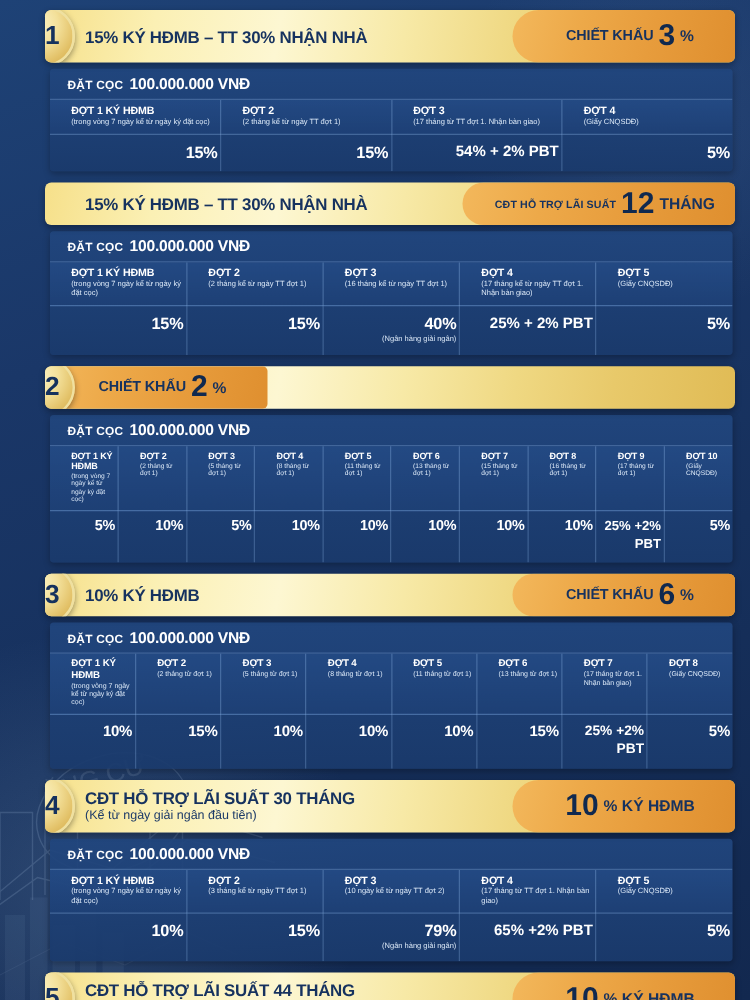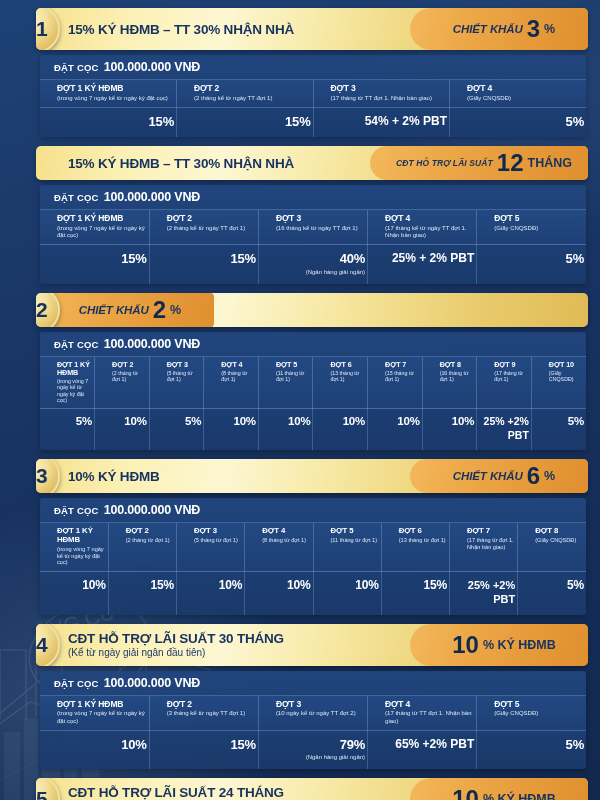--- a/index.html
+++ b/index.html
@@ -106,21 +106,21 @@
     min-width: 178px;
     padding: 0 16px 0 26px;
     display: flex;
     align-items: center;
     justify-content: center;
     gap: 4px;
     background: linear-gradient(105deg, #f3b85c 0%, #eda949 30%, #e79c3c 62%, #df8f2f 100%);
     border-radius: 22px 5px 5px 22px;
     color: #16325f;
   }
-  .badge-pre { font-size: 11.5px; font-weight: bold; letter-spacing: -0.1px; white-space: nowrap; font-style: italic; }
+  .badge-pre { font-size: 11.5px; font-weight: bold; letter-spacing: -0.1px; white-space: nowrap; }
   .badge-pre.sm { font-size: 8.5px; letter-spacing: .1px; }
   .badge-big { font-size: 24px; font-weight: bold; color: #10294f; line-height: 1; }
   .badge-post { font-size: 12.5px; font-weight: bold; white-space: nowrap; }
 
   
   .panel {
     margin-top: 5px;
     margin-left: 28px;
     margin-right: 2px;
     background: linear-gradient(180deg, rgba(33,70,126,.93) 0%, rgba(26,58,108,.93) 100%);
@@ -586,21 +586,21 @@
                 </td>
               </tr>
             </tbody>
           </table>
         </div>
       </div>
       <div class="section">
         <div class="sec-head">
           <div class="sec-num">05</div>
           <div class="sec-title-wrap">
-            <div class="sec-title">CĐT HỖ TRỢ LÃI SUẤT 24 THÁNG</div>
+            <div class="sec-title">CĐT HỖ TRỢ LÃI SUẤT 44 THÁNG</div>
             <div class="sec-sub">(Kể từ ngày giải ngân đầu tiên)</div>
           </div>
           <div class="sec-badge">
             <span class="badge-big">10</span>
             <span class="badge-post">% KÝ HĐMB</span>
           </div>
         </div>
       </div>
     </div>
 </div>

